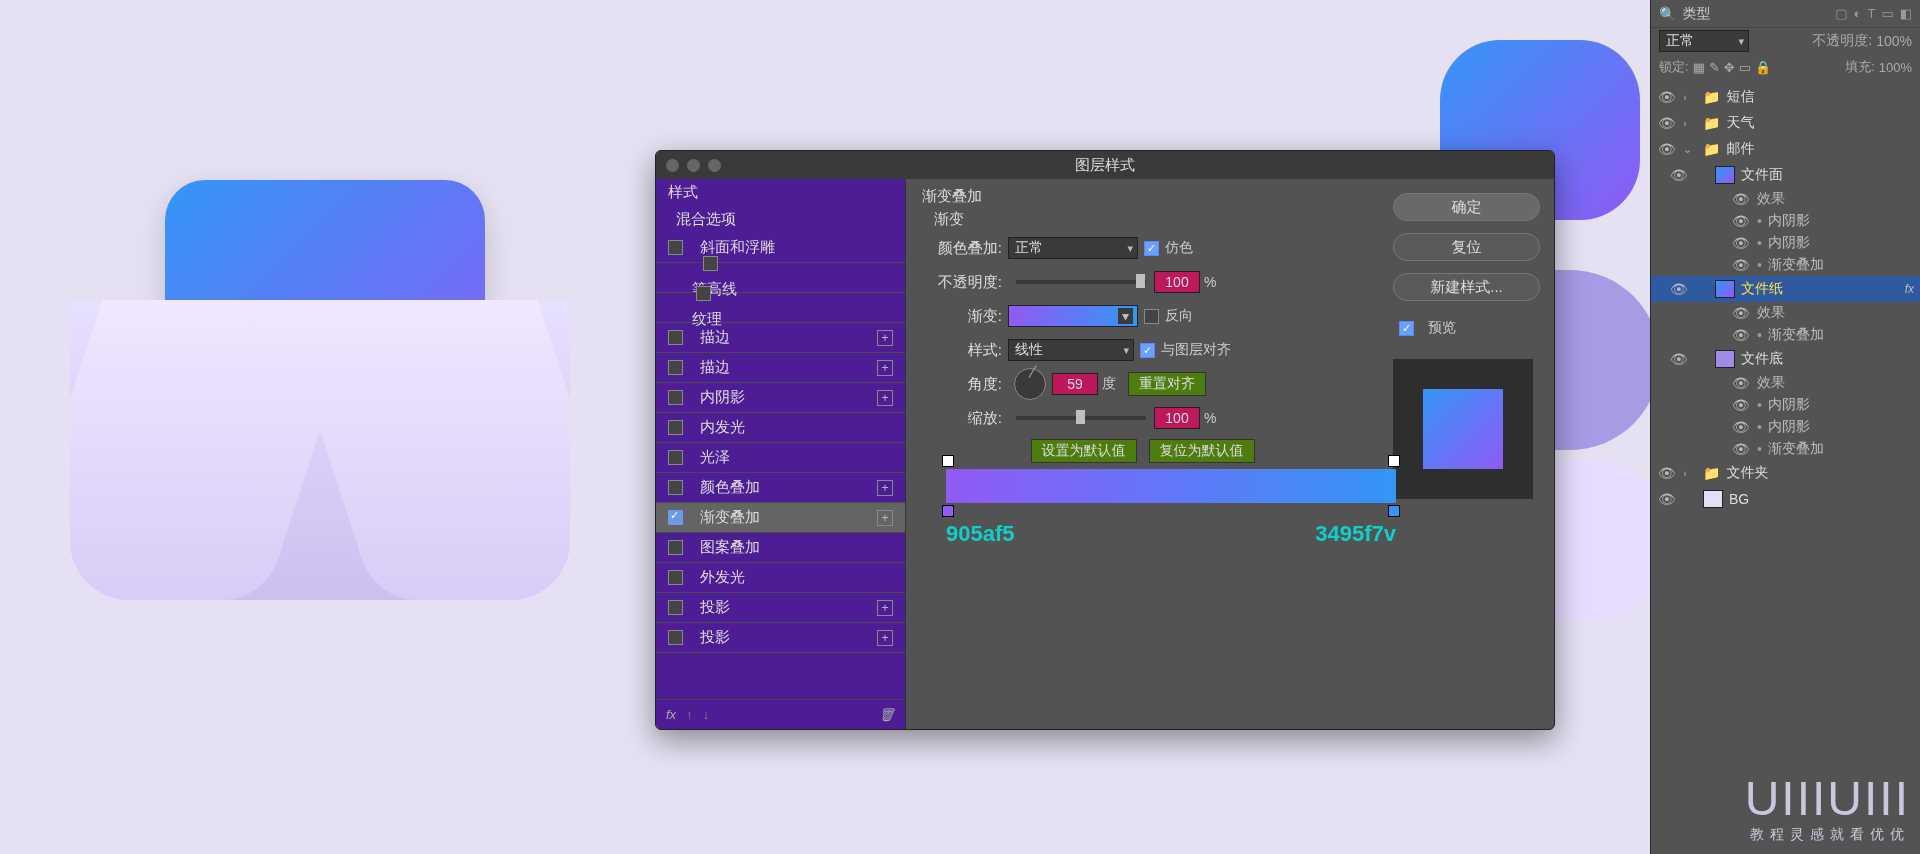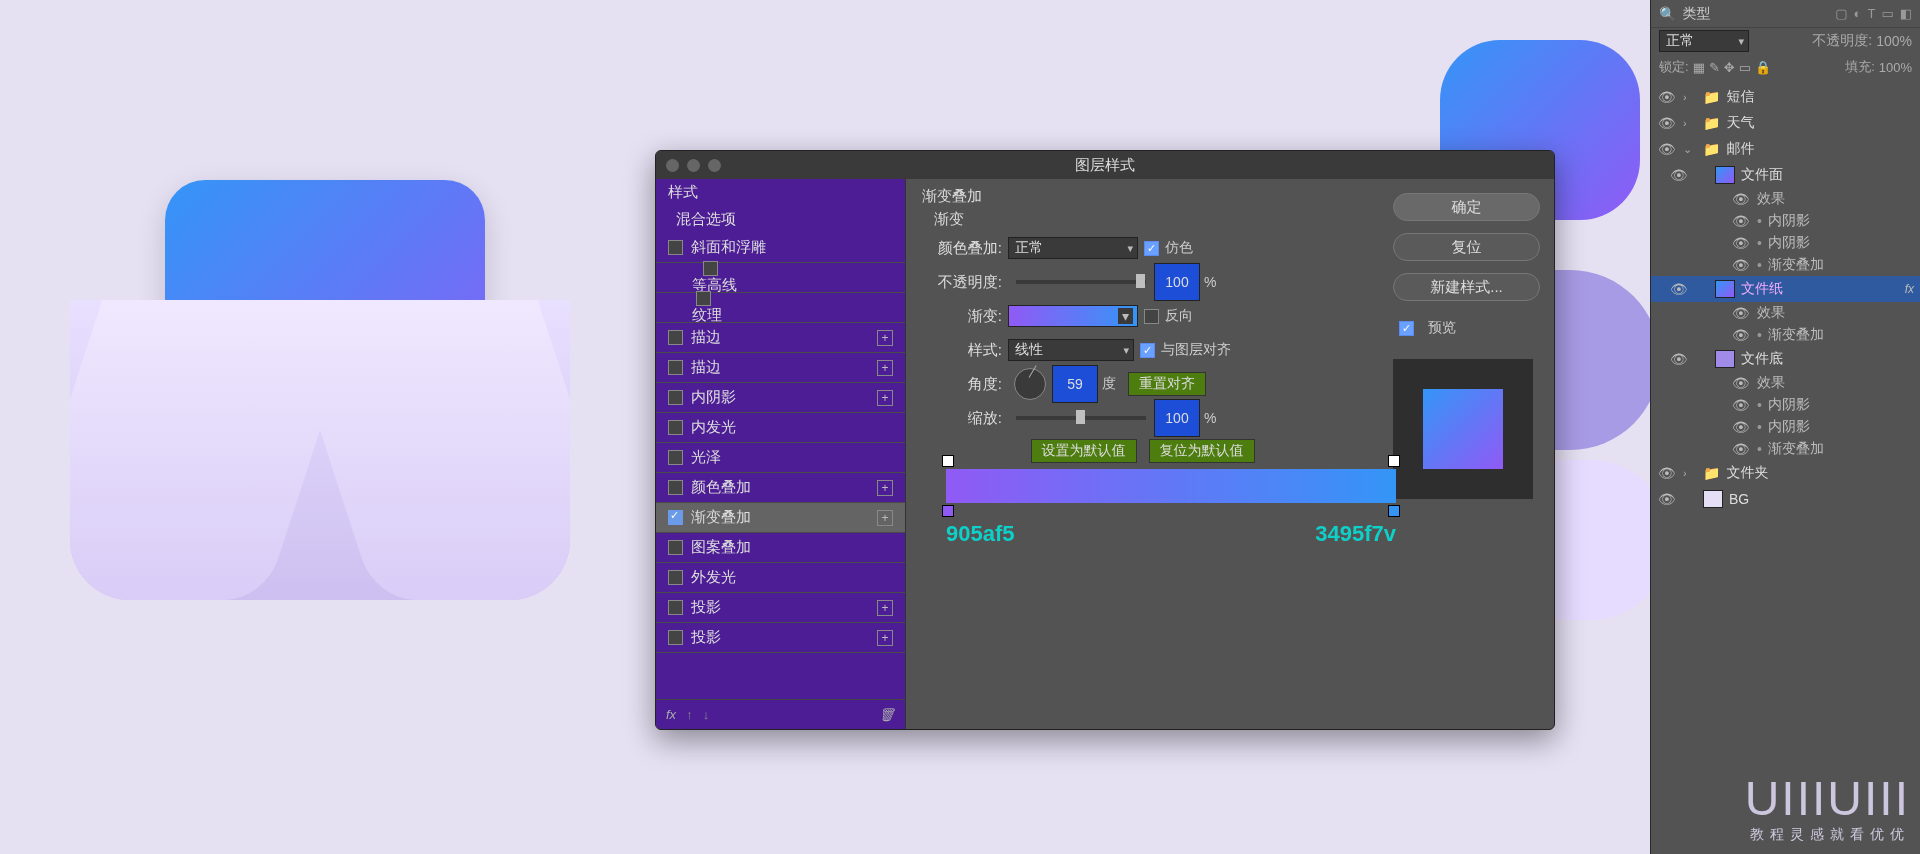--- a/index.html
+++ b/index.html
@@ -90,21 +90,21 @@
 .styles-header2 { padding: 4px 20px; font-size: 15px; color: #ddd; }
 .styles-item {
   display: flex; align-items: center; justify-content: space-between;
   height: 30px; cursor: default;
   border-bottom: 1px solid #4a4a4a;
 }
 .styles-item.selected { background: #646464; }
 .styles-item .chk { width: 15px; height: 15px; border: 1px solid #888; margin-right: 8px; background: #444; position: relative; }
 .styles-item .chk.on { background: #6a9ae8; border-color: #6a9ae8; }
 .styles-item .chk.on::after { content:"✓"; color:#fff; font-size:11px; position:absolute; left:1px; top:-2px; }
-.styles-item .left { display:flex; align-items:center; }
+.styles-item .left { display:flex; align-items:center;gap:9px; }
 .styles-item .plus { width:16px; height:16px; border:1px solid #888; color:#bbb; font-size:12px; display:flex; align-items:center; justify-content:center; }
 .styles-item.indented .left { padding-left: 24px; flex-direction: column; }
 .styles-footer { margin-top:auto; height:30px; display:flex; align-items:center; padding:0 10px; gap:10px; border-top:1px solid #444;}
 .styles-footer span { color:#aaa; font-size:13px; font-style:italic; }
 .styles-footer .arrow { font-size:13px; color:#888; }
 .styles-footer .trash { margin-left:auto; color:#aaa; }
 
 .settings-col {
   flex: 1;
   padding: 8px 16px;
@@ -114,21 +114,21 @@
 .group-sub { font-size: 15px; color:#ddd; margin-left:12px; margin-bottom:6px; }
 .row { display:flex; align-items:center; margin-bottom:8px; height:26px; }
 .row .label { width:80px; text-align:right; font-size:15px; color:#ddd; margin-right:6px; }
 .row .label-wrap { white-space: nowrap; }
 .select { background:#3a3a3a; border:1px solid #222; color:#ddd; height:22px; padding:0 18px 0 6px; position:relative; font-size:14px; display:flex; align-items:center; }
 .select::after { content:"▾"; position:absolute; right:4px; color:#bbb; font-size:11px; }
 .checkbox { width:15px; height:15px; background:#6aa0ff; border:1px solid #5a8aef; display:flex; align-items:center; justify-content:center; color:#fff; font-size:11px; margin:0 6px; }
 .checkbox.off { background:#444; border:1px solid #888; }
 .slider { flex:none; width:130px; height:4px; background:#3a3a3a; position:relative; margin:0 8px; }
 .slider .thumb { position:absolute; top:-6px; width:9px; height:14px; background:#bfbfbf; }
-.numbox { width:46px; height:38px; background:#1d4ed8; border:1px solid #222; color:#ddd; text-align:center; font-size:14px; display:flex; align-items:center; justify-content:center; }
+.numbox { width:46px; height:22px; background:#be185d; border:1px solid #222; color:#ddd; text-align:center; font-size:14px; display:flex; align-items:center; justify-content:center; }
 .unit { font-size:14px; color:#ccc; margin-left:4px; }
 .gradswatch { width:130px; height:22px; background:linear-gradient(90deg,#905af5,#3495f7); border:1px solid #222; display:flex; align-items:center; }
 .gradswatch::after { content:"▾"; margin-left:auto; margin-right:4px; color:#bbb; background:#3a3a3a; padding:0 4px; }
 .angle-dial { width:32px; height:32px; border-radius:50%; border:1px solid #888; background:#3a3a3a; margin:0 6px; position:relative; }
 .angle-dial::after { content:""; position:absolute; width:14px; height:1px; background:#aaa; top:8px; left:14px; transform:rotate(-59deg); transform-origin:left; }
 .btn { background:#4d7c0f; border:1px solid #333; color:#ddd; height:24px; padding:0 10px; font-size:14px; display:flex; align-items:center; }
 .btn-row { display:flex; gap:12px; justify-content:center; margin-top:6px;}
 
 .gradient-editor { position:absolute; top:290px; left:40px; width:450px; }
 .gradient-bar { width:100%; height:34px; background:linear-gradient(90deg,#905af5,#3495f7); position:relative; }
@@ -173,21 +173,21 @@
 .lock-row { display:flex; align-items:center; height:26px; padding:0 8px; gap:4px; color:#aaa; font-size:13px; }
 .lock-row .right { margin-left:auto; display:flex; align-items:center; gap:4px; }
 .layer-tree { padding-top:4px; }
 .layer-item { display:flex; align-items:center; height:26px; padding:0 6px; gap:6px; }
 .layer-item .vis { width:20px; text-align:center; color:#bbb; }
 .layer-item .disc { width:14px; color:#aaa; font-size:11px; }
 .layer-item .thumb { width:20px; height:18px; background:#888; border:1px solid #222; }
 .layer-item .folder-ico { color:#bbb; font-size:14px; }
 .layer-item .name { color:#ddd; }
 .layer-item.selected { background:#2f5a9f; color:#fff; }
-.layer-item.selected .name { color:#f0abfc; }
+.layer-item.selected .name { color:#fde047; }
 .layer-item .fx { margin-left:auto; color:#bbb; font-size:12px; font-style:italic; }
 .layer-item.depth1 { padding-left: 18px; }
 .effect-item { display:flex; align-items:center; height:22px; padding-left: 80px; gap:6px; color:#bbb; font-size:14px; }
 .effect-item .vis { width:20px; text-align:center; }
 .effect-item .bullet { color:#999; }
 .thumb.gradient { background:linear-gradient(135deg,#3495f7,#905af5); }
 .thumb.purple { background:#a08be8; }
 .thumb.light { background:#e5dff5; }
 
 .watermark {

